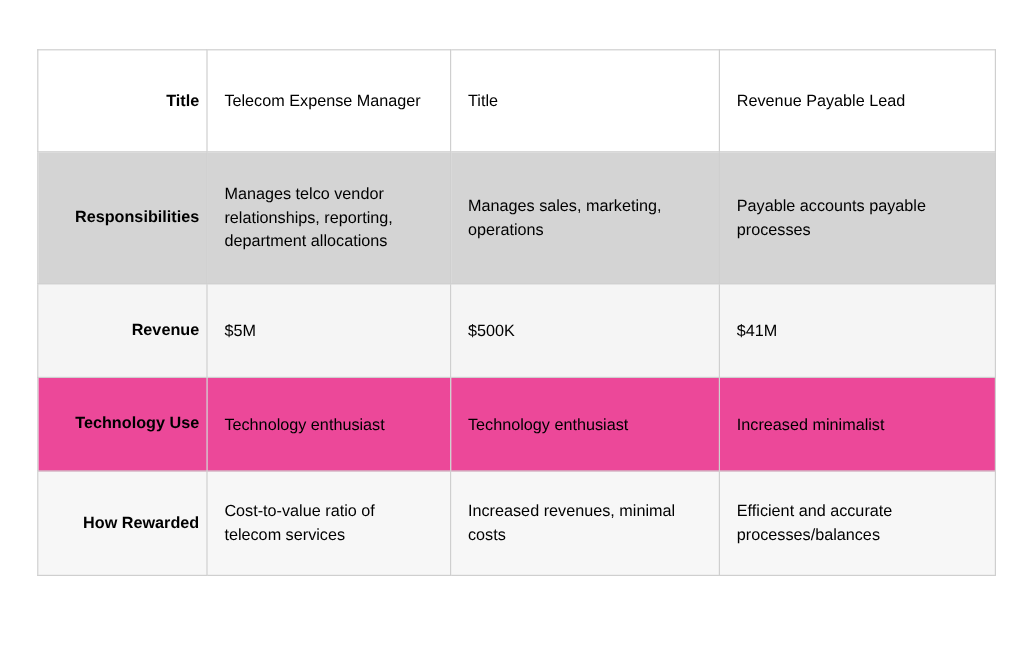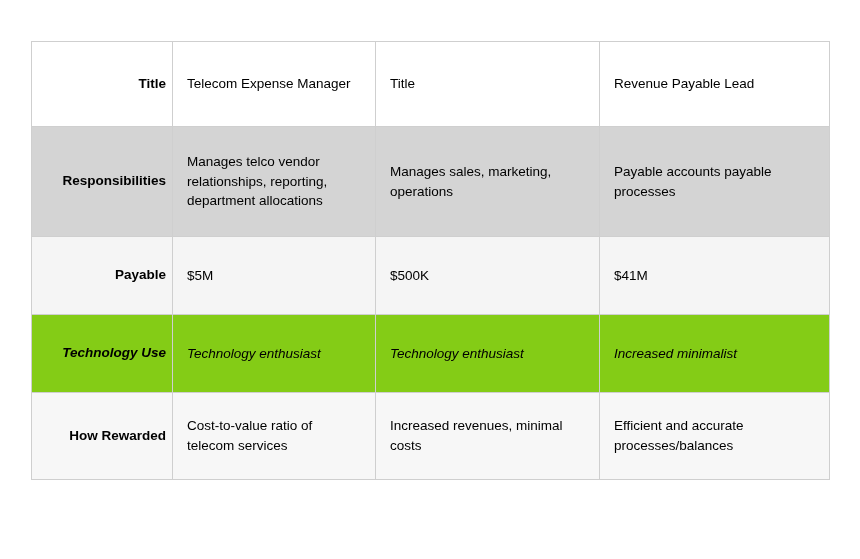--- a/index.html
+++ b/index.html
@@ -52,21 +52,21 @@
     line-height: 1;
   }
   col.c0 { width: 141px; }
   col.c1 { width: 203px; }
   col.c2 { width: 224px; }
   col.c3 { width: 230px; }
 
   .row-white td { background: #ffffff; }
   .row-grey td  { background: #d4d4d4; }
   .row-light td { background: #f5f5f5; }
-  .row-mid td   { background: #84cc16; font-style: italic; }
+  .row-mid td   { background: #ec4899; }
   .row-light2 td{ background: #f7f7f7; }
 
   .label-cell {
     font-weight: bold;
     font-size: 13.5px;
     color: #000000;
     text-align: right;
     padding: 8px 6px;
     line-height: 1.35;
   }
@@ -105,21 +105,21 @@
         </tr>
 
         <tr class="row-grey r-resp">
           <td class="label-cell">Responsibilities</td>
           <td class="value-cell">Manages telco vendor relationships, reporting, department allocations</td>
           <td class="value-cell">Manages sales, marketing, operations</td>
           <td class="value-cell">Payable accounts payable processes</td>
         </tr>
 
         <tr class="row-light r-rev">
-          <td class="label-cell">Payable</td>
+          <td class="label-cell">Revenue</td>
           <td class="value-cell">$5M</td>
           <td class="value-cell">$500K</td>
           <td class="value-cell">$41M</td>
         </tr>
 
         <tr class="row-mid r-tech">
           <td class="label-cell">Technology Use</td>
           <td class="value-cell">Technology enthusiast</td>
           <td class="value-cell">Technology enthusiast</td>
           <td class="value-cell">Increased minimalist</td>

